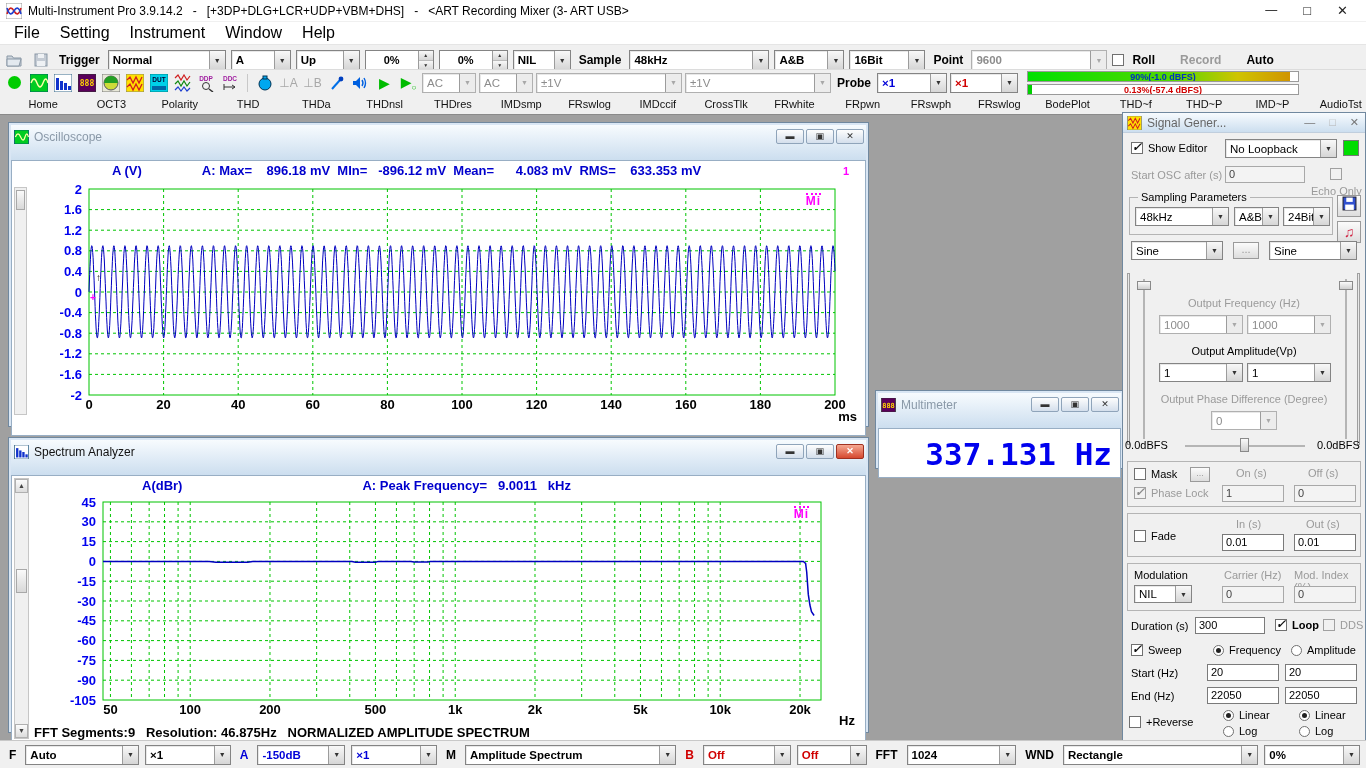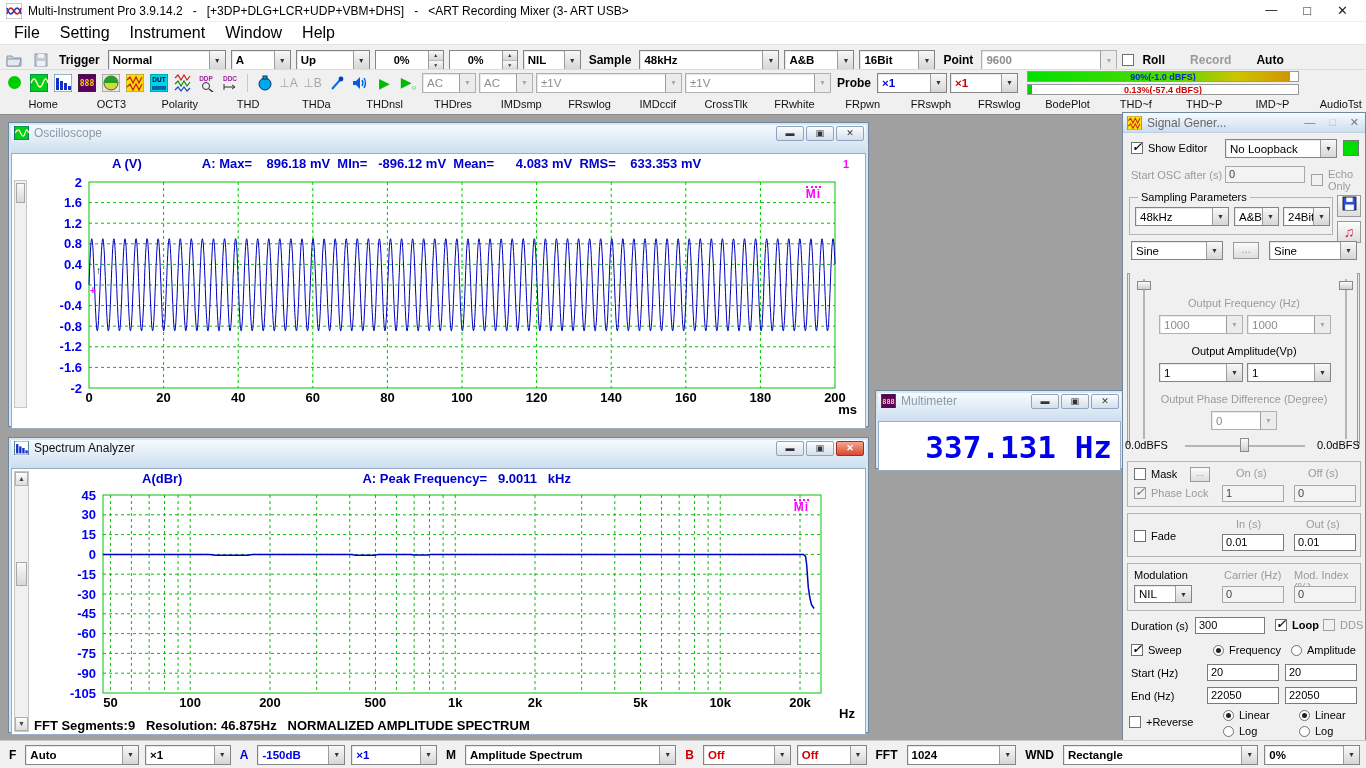--- a/index.html
+++ b/index.html
@@ -55,21 +55,21 @@
 
   
   .meterwrap { width:272px; margin-left:6px; display:flex; flex-direction:column; gap:2px; }
   .meter { height:11px; border:1px solid #9a9a9a; background:#fff; position:relative; font-size:9px; font-weight:bold; line-height:10px; text-align:center; overflow:hidden; }
   .meter .fill { position:absolute; left:0; top:0; bottom:0; }
   .meter .mtxt { position:relative; z-index:2; }
 
   
   .workspace { position:absolute; left:0; top:114px; width:1366px; height:626px; background:#a0a0a0; border-top:1px solid #8a8a8a; }
   .win { position:absolute; background:#d9e6f4; border:1px solid #70889f; padding:2px; }
-  .win-t { height:28px; display:flex; align-items:center; gap:5px; padding:0 2px 12px 3px; background:linear-gradient(#f7fbfe,#ccdeef); font-size:12px; }
+  .win-t { height:35px; display:flex; align-items:center; gap:5px; padding:0 2px 12px 3px; background:linear-gradient(#f7fbfe,#ccdeef); font-size:12px; }
   .win-t .wt { color:#8a99a8; }
   .win-t.active .wt { color:#111; }
   .wbtns { margin-left:auto; display:flex; gap:2px; }
   .wbtn { width:28px; height:15px; border:1px solid #8fa4ba; border-radius:2px; background:linear-gradient(#fdfdfd,#d4dfec); font-size:9px; line-height:13px; text-align:center; color:#333; }
   .wbtn.closz { background:linear-gradient(#f5a791,#d6492f); color:#fff; border-color:#a03020; font-weight:bold; }
   .win-b { position:relative; background:#ffffff; border:1px solid #98aec4; overflow:hidden; }
 
   .plot-hdr { position:absolute; left:0; top:2px; width:100%; font-weight:bold; font-size:13px; color:#0000cd; display:flex; white-space:pre; }
   .mi-logo { position:absolute; color:#ff00ff; font-weight:bold; font-size:12px; letter-spacing:1px; border-top:2px dotted #ff00ff; padding-top:1px; line-height:11px; }
   .plot-ftr { position:absolute; left:0; bottom:1px; width:100%; font-weight:bold; font-size:13px; color:#000; }
@@ -148,21 +148,21 @@
     </span>
   <span class="tool-lbl">Trigger</span>
   <span class="cb" style="width:118px">
       <span class="t">Normal</span>
       <i class="a">▼</i>
     </span>
   <span class="cb" style="width:60px">
       <span class="t">A</span>
       <i class="a">▼</i>
     </span>
-  <span class="cb" style="width:74px">
+  <span class="cb" style="width:64px">
       <span class="t">Up</span>
       <i class="a">▼</i>
     </span>
   <span class="spin">
       <span class="t">0%</span>
       <span class="ud">
         <span>▲</span>
         <span>▼</span>
       </span>
     </span>
@@ -555,21 +555,21 @@
         <span>Show Editor</span>
       </span>
     <span class="cb" style="left:102px; top:6px; width:112px;">
         <span class="t">No Loopback</span>
         <i class="a">▼</i>
       </span>
     <span class="greenbtn" style="left:220px; top:7px;"></span>
 
     <span class="lbl dim" style="left:8px; top:36px;">Start OSC after (s)</span>
     <span class="inp dis" style="left:102px; top:33px; width:80px;">0</span>
-    <span class="ckw abs" style="left:188px; top:35px;">
+    <span class="ckw abs" style="left:188px; top:35px;flex-direction:column;">
         <i class="ck dis"></i>
         <span class="dim">Echo Only</span>
       </span>
 
     <div class="grp" style="left:6px; top:64px; width:204px; height:38px;">
       <span class="cap">Sampling Parameters</span>
       <span class="cb" style="left:5px; top:9px; width:94px;">
           <span class="t">48kHz</span>
           <i class="a">▼</i>
         </span>

